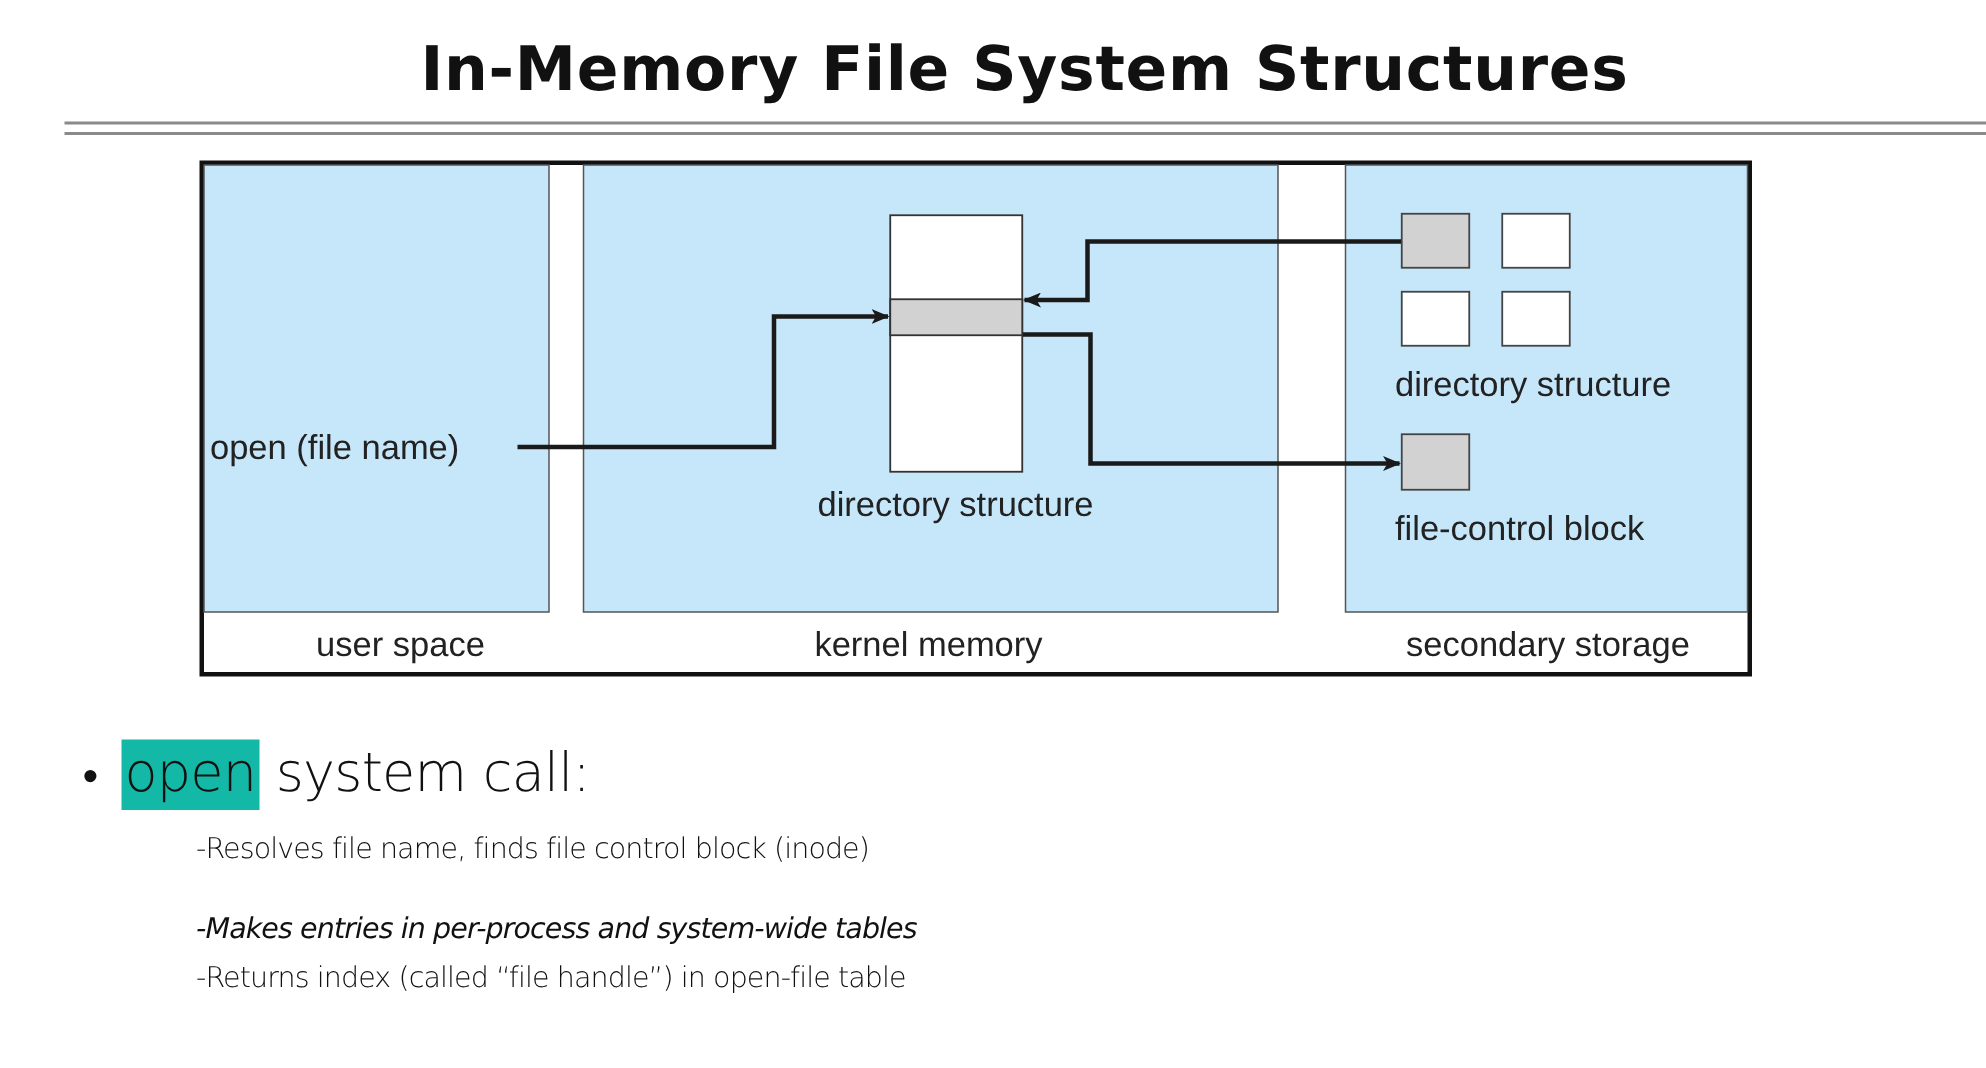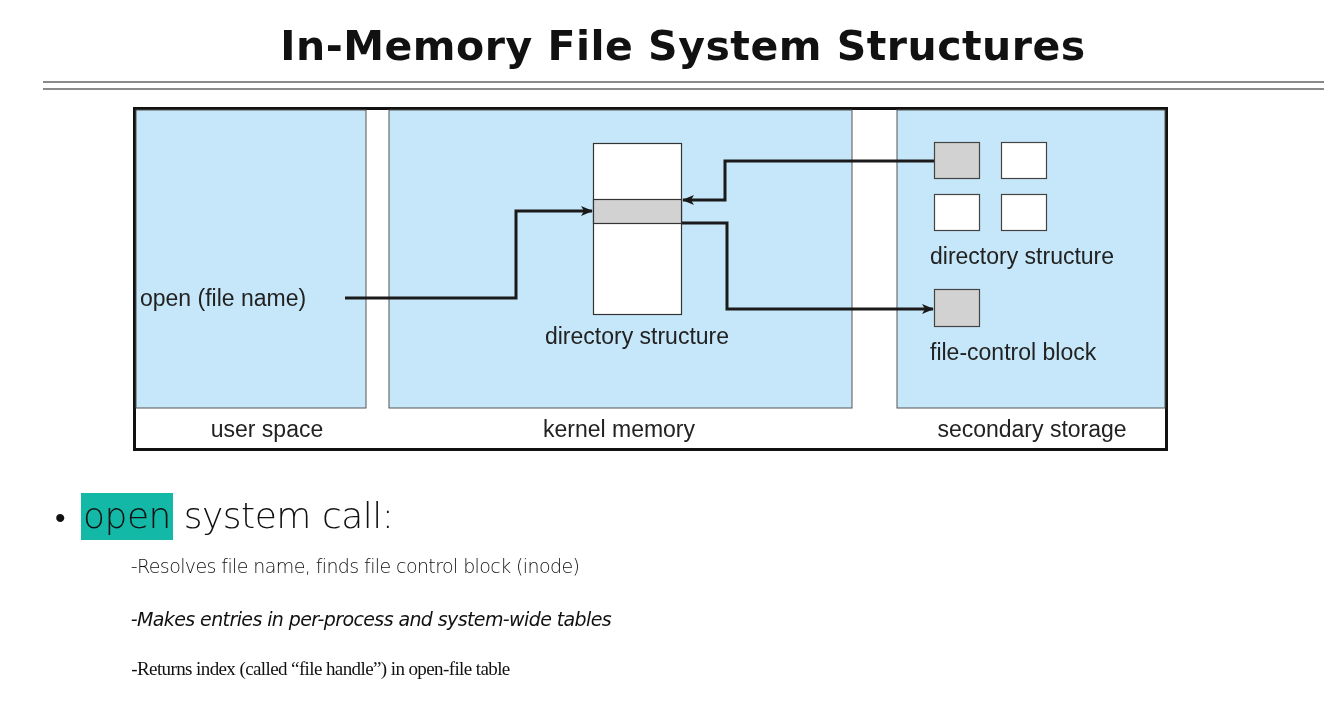--- a/index.html
+++ b/index.html
@@ -13,21 +13,21 @@
     .rule.r1 { top: 81px; }
     .rule.r2 { top: 88px; }
     svg.diagram { position: absolute; left: 0; top: 0; }
     .lbl { font-family: "Liberation Sans", sans-serif; font-size: 23px; fill: #222; }
     .bullets { position: absolute; left: 55px; top: 495px; font-family: "DejaVu Sans", sans-serif; color: #111; }
     .b1 { position: absolute; left: 0; top: 0; font-size: 36px; white-space: nowrap; font-weight: 300; letter-spacing: -0.5px; }
     .b1 .dot { display: inline-block; width: 26px; font-size: 30px; }
     .hl { background: #14b8a6; padding: 2px 2px 4px 2px; }
     .sub { position: absolute; left: 54px; font-size: 19px; white-space: nowrap; letter-spacing: -0.6px; font-weight: 300; text-align: right; }
     .sub .dash { display: inline-block; width: 28px; }
-    .s1 { top: 60px; } .s2 { top: 113px; font-style: italic; } .s3 { top: 163px; font-family: Liberation Serif, serif; }
+    .s1 { top: 60px; } .s2 { top: 113px; font-style: italic; } .s3 { top: 146px; }
   </style>
 </head>
 <body>
 
 <div class="title">In-Memory File System Structures</div>
 <div class="rule r1"></div>
 <div class="rule r2"></div>
 
 <svg class="diagram" width="1324" height="712">
   <defs>

